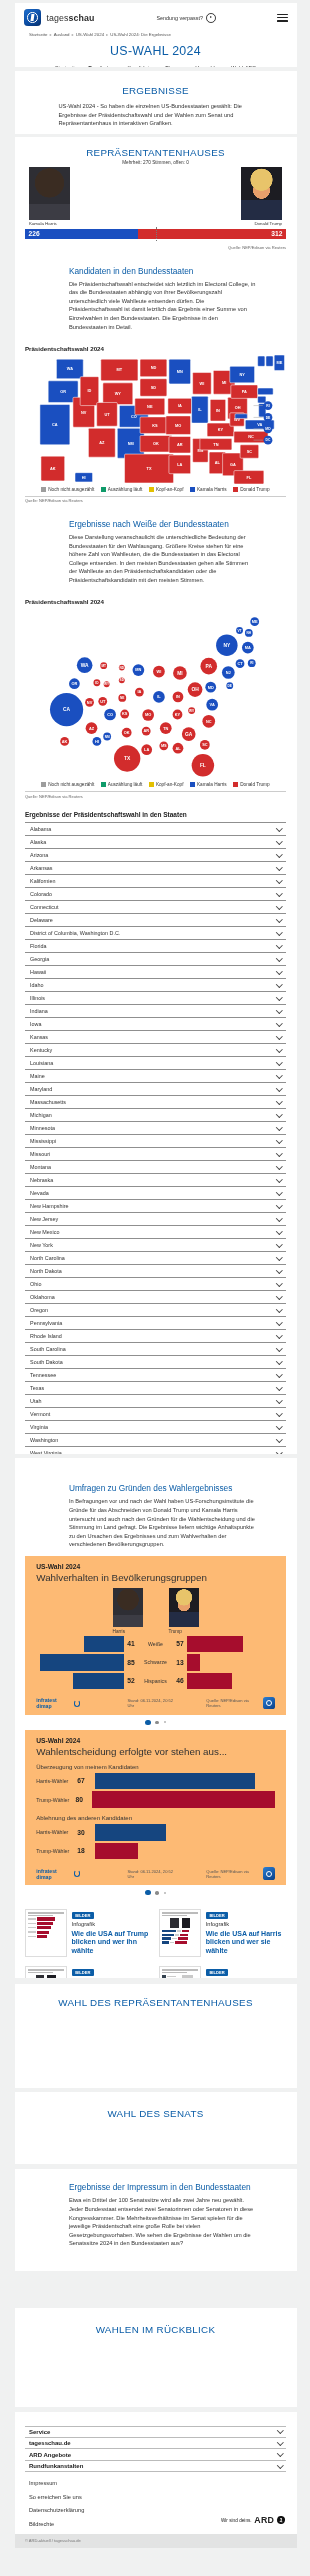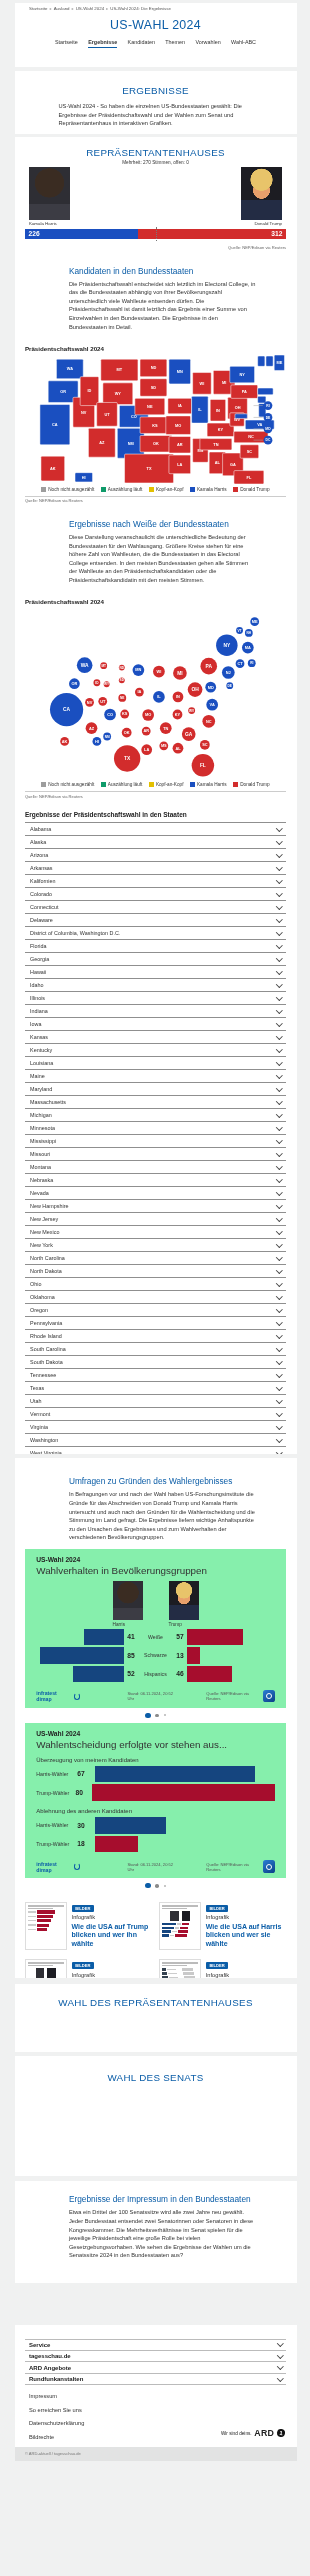--- a/index.html
+++ b/index.html
@@ -50,21 +50,21 @@
   .thin-rule{border:none;border-top:0.5px solid #ccc;margin:4.1px 0 1.6px;}
   .legend{display:flex;justify-content:center;gap:6.7px;font-size:4.7px;color:#333;margin-top:1px;flex-wrap:wrap;}
   .legend .it{display:flex;align-items:center;gap:2.1px;}
   .legend .sw{width:4.7px;height:4.7px;display:inline-block;}
   
   .acc-title{font-size:6.5px;font-weight:700;color:#222;margin:12.4px 0 4.1px;}
   .acc-row{height:12px;border-top:0.5px solid #8f8f8f;display:flex;align-items:center;justify-content:space-between;font-size:5.4px;color:#333;padding:0 4.1px 0 5.2px;}
   .acc-row:last-child{border-bottom:0.5px solid #8f8f8f;}
   .chev{width:3.6px;height:3.6px;border-right:0.8px solid #444;border-bottom:0.8px solid #444;transform:rotate(45deg);margin-top:-2.1px;}
   
-  .graycard{background:#86efac;margin:7.2px 0 0;padding:7.2px 11.4px 5.2px;}
+  .graycard{background:#fdba74;margin:7.2px 0 0;padding:7.2px 11.4px 5.2px;}
   .eyebrow{font-size:6.7px;font-weight:700;color:#222;}
   .gtitle{font-size:9.8px;color:#333;margin-top:2.1px;font-weight:400;}
   .gphotos{display:flex;justify-content:center;gap:26px;margin-top:5.2px;}
   .gph{text-align:left;}
   .gph .lbl{font-size:4.7px;color:#333;margin-top:1.6px;}
   .c1row{display:flex;align-items:center;height:17.6px;margin-top:1px;}
   .c1zoneL{width:94px;display:flex;justify-content:flex-end;}
   .c1zoneR{width:94px;display:flex;justify-content:flex-start;}
   .c1bar{height:16.6px;}
   .c1num{width:15.5px;font-size:6.7px;font-weight:700;color:#222;text-align:center;}
@@ -89,40 +89,56 @@
   .teaser{display:flex;gap:4.7px;}
   .thumb{width:42px;height:48px;background:#fff;border:0.5px solid #ddd;flex:0 0 auto;padding:2.1px;box-sizing:border-box;font-size:2.1px;color:#888;}
   .thumb .tl{height:1.6px;background:#bbb;margin-bottom:1px;}
   .mini-row{display:flex;align-items:center;gap:1px;margin-top:1.3px;}
   .mini-lbl{width:8.3px;height:1.3px;background:#ccc;}
   .tmeta{min-width:0;}
   .badge{display:inline-block;background:#0b5da7;color:#fff;font-size:4.1px;font-weight:700;padding:1px 3.6px;border-radius:1px;}
   .kicker{font-size:5.7px;color:#333;margin-top:2.6px;}
   .ttitle{font-size:7px;font-weight:700;color:#0b5da7;margin-top:2.1px;line-height:1.25;}
   
-  .house{height:68px;} .senate{height:120px;} .senres{height:102px;padding:0 10.4px;} .review{height:99px;}
+  .house{height:104px;} .senate{height:72px;} .senres{height:102px;padding:0 10.4px;} .review{height:99px;}
   
   .footcard{height:136px;}
   .footin{padding:13.5px 10.4px 0;}
   .f-acc{height:10.4px;border-top:0.5px solid #bbb;display:flex;align-items:center;justify-content:space-between;font-size:6px;font-weight:700;color:#222;padding:0 3.1px 0 4.1px;}
   .f-acc:last-of-type{border-bottom:0.5px solid #bbb;}
   .f-link{font-size:5.7px;color:#333;margin:7.8px 0 0 4.1px;}
   .ardbrand{position:absolute;right:11.4px;bottom:23px;display:flex;align-items:center;gap:2.6px;font-size:4.7px;color:#222;}
   .ardbrand .ard{font-size:8.8px;font-weight:700;letter-spacing:0.3px;}
   .ardbrand .c1{width:8.3px;height:8.3px;border-radius:50%;background:#111;color:#fff;font-size:5.7px;font-weight:700;display:flex;align-items:center;justify-content:center;transform:rotate(8deg);}
   .copystrip{position:absolute;left:0;right:0;bottom:0;height:14.5px;background:#e2e3e3;font-size:4.1px;color:#777;display:flex;align-items:center;padding-left:10.4px;}
   svg text{font-family:"Liberation Sans",sans-serif;}
 </style>
 </head>
 <body>
 
 <div class="page">
   <div style="height:3.1px"></div>
 
   <div class="card hdr">
+    <div class="hdr-top">
+      <div class="ts-logo">
+          <span class="globe"></span>
+          <span class="one"></span>
+        </div>
+      <div class="brand"><span>tages</span><b>schau</b></div>
+      <div class="missed">
+          <span>Sendung verpasst?</span>
+          <span class="play"></span>
+        </div>
+      <div class="burger">
+          <i></i>
+          <i></i>
+          <i></i>
+        </div>
+    </div>
     <div class="crumbs" id="breadcrumb"><span>Startseite</span><span class="sep">▸</span><span>Ausland</span><span class="sep">▸</span><span>US-Wahl 2024</span><span class="sep">▸</span><span>US-Wahl 2024: Die Ergebnisse</span></div>
     <div class="page-title">US-WAHL 2024</div>
     <div class="tabs" id="tabs">
         <span class="tab">Startseite</span>
         <span class="tab active">Ergebnisse</span>
         <span class="tab">Kandidaten</span>
         <span class="tab">Themen</span>
         <span class="tab">Vorwahlen</span>
         <span class="tab">Wahl-ABC</span>
       </div>
@@ -629,21 +645,21 @@
           <span>Wyoming</span>
           <span class="chev"></span>
         </div>
       </div>
   </div>
 
   <div class="gap8"></div>
 
   <div class="card bigcard" style="height:520px">
     <div class="indent">
-      <h3 class="blue" style="margin-top:18px">Umfragen zu Gründen des Wahlergebnisses</h3>
+      <h3 class="blue" style="margin-top:25px">Umfragen zu Gründen des Wahlergebnisses</h3>
       <p class="body">In Befragungen vor und nach der Wahl haben US-Forschungsinstitute die Gründe für das Abschneiden von Donald Trump und Kamala Harris untersucht und auch nach den Gründen für die Wahlentscheidung und die Stimmung im Land gefragt. Die Ergebnisse liefern wichtige Anhaltspunkte zu den Ursachen des Ergebnisses und zum Wahlverhalten der verschiedenen Bevölkerungsgruppen.</p>
     </div>
 
     <div class="graycard">
       <div class="eyebrow">US-Wahl 2024</div>
       <div class="gtitle">Wahlverhalten in Bevölkerungsgruppen</div>
       <div class="gphotos">
         <div class="gph">
             <div class="photo small ph-harris"></div>
             <div class="lbl">Harris</div>
@@ -858,20 +874,23 @@
 
   <div class="card senres">
     <div class="indent">
       <h3 class="blue" style="margin-top:13.5px">Ergebnisse der Impressum in den Bundesstaaten</h3>
       <p class="body">Etwa ein Drittel der 100 Senatssitze wird alle zwei Jahre neu gewählt. Jeder Bundesstaat entsendet zwei Senatorinnen oder Senatoren in diese Kongresskammer. Die Mehrheitsverhältnisse im Senat spielen für die jeweilige Präsidentschaft eine große Rolle bei vielen Gesetzgebungsvorhaben. Wie sehen die Ergebnisse der Wahlen um die Senatssitze 2024 in den Bundesstaaten aus?</p>
     </div>
   </div>
 
   <div style="height:37px"></div>
 
+  <div class="card review">
+    <div class="sec-title" style="margin-top:16.6px">WAHLEN IM RÜCKBLICK</div>
+  </div>
 
   <div class="gap10"></div>
 
   <div class="card footcard">
     <div class="footin">
       <div id="footer-acc">
           <div class="f-acc">
             <span>Service</span>
             <span class="chev"></span>
           </div>

